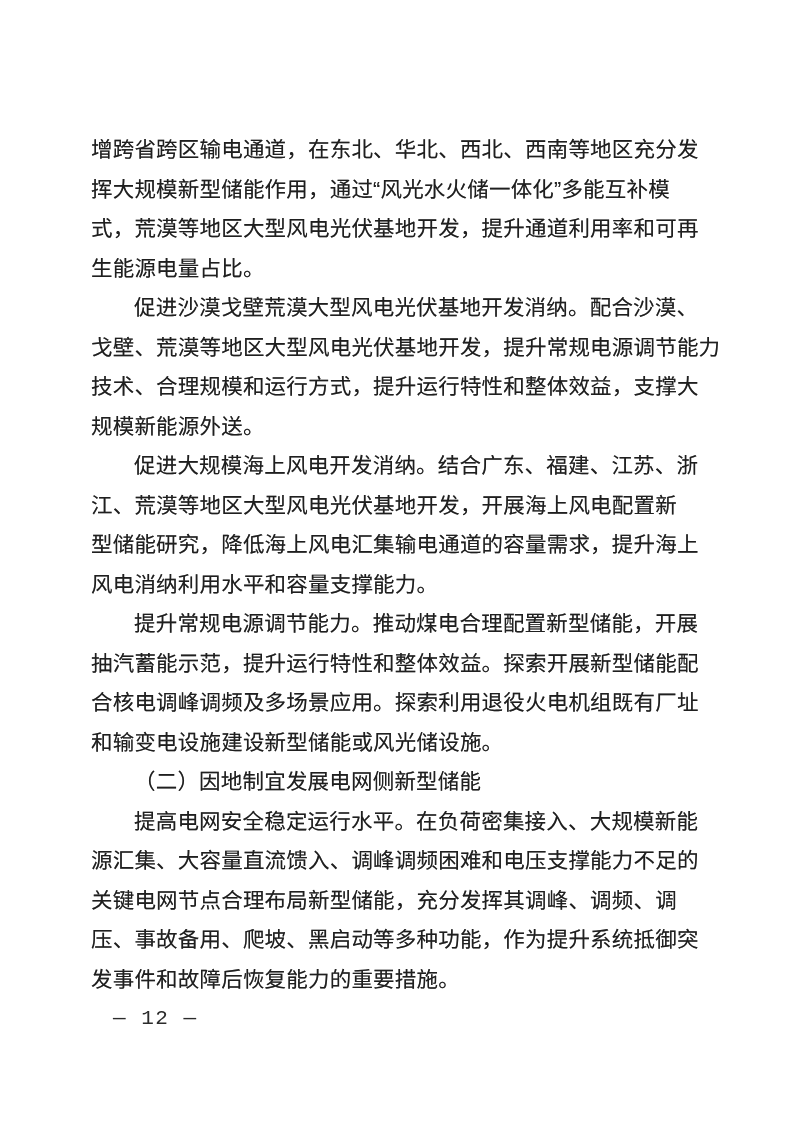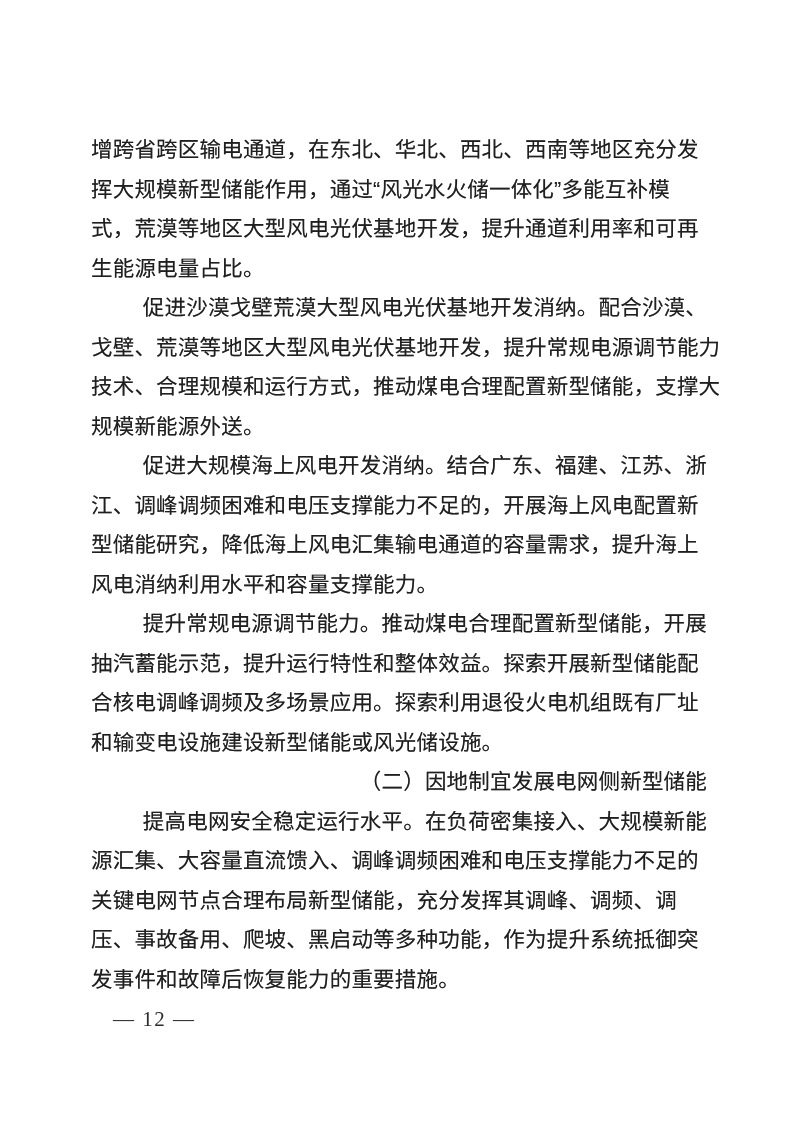--- a/index.html
+++ b/index.html
@@ -24,26 +24,26 @@
     font-size: 21.5px;
     line-height: 39.5px;
     letter-spacing: 0.2px;
     text-shadow: 0 0 0.4px rgba(40,40,40,0.55);
   }
   .para { margin: 0; padding: 0; }
   .line {
     white-space: pre;
     height: 39.5px;
   }
-  .indent { text-indent: 43px; text-align: right; }
+  .indent { text-indent: 43px; }
   .page-footer {
     position: absolute;
     left: 113px;
     top: 1004px;
-    font-family: Liberation Serif, serif;
+    font-family: Liberation Mono, monospace;
     font-size: 21px;
     line-height: 30px;
     color: #2b2b2b;
     letter-spacing: 1.5px;
   }
 </style>
 </head>
 <body>
 
 <div class="page">
@@ -53,27 +53,27 @@
     <div class="para">
       <div class="line">增跨省跨区输电通道，在东北、华北、西北、西南等地区充分发</div>
       <div class="line">挥大规模新型储能作用，通过“风光水火储一体化”多能互补模</div>
       <div class="line">式，荒漠等地区大型风电光伏基地开发，提升通道利用率和可再</div>
       <div class="line">生能源电量占比。</div>
     </div>
 
     <div class="para">
       <div class="line indent">促进沙漠戈壁荒漠大型风电光伏基地开发消纳。配合沙漠、</div>
       <div class="line">戈壁、荒漠等地区大型风电光伏基地开发，提升常规电源调节能力</div>
-      <div class="line">技术、合理规模和运行方式，推动煤电合理配置新型储能，支撑大</div>
+      <div class="line">技术、合理规模和运行方式，提升运行特性和整体效益，支撑大</div>
       <div class="line">规模新能源外送。</div>
     </div>
 
     <div class="para">
       <div class="line indent">促进大规模海上风电开发消纳。结合广东、福建、江苏、浙</div>
-      <div class="line">江、调峰调频困难和电压支撑能力不足的，开展海上风电配置新</div>
+      <div class="line">江、荒漠等地区大型风电光伏基地开发，开展海上风电配置新</div>
       <div class="line">型储能研究，降低海上风电汇集输电通道的容量需求，提升海上</div>
       <div class="line">风电消纳利用水平和容量支撑能力。</div>
     </div>
 
     <div class="para">
       <div class="line indent">提升常规电源调节能力。推动煤电合理配置新型储能，开展</div>
       <div class="line">抽汽蓄能示范，提升运行特性和整体效益。探索开展新型储能配</div>
       <div class="line">合核电调峰调频及多场景应用。探索利用退役火电机组既有厂址</div>
       <div class="line">和输变电设施建设新型储能或风光储设施。</div>
     </div>

